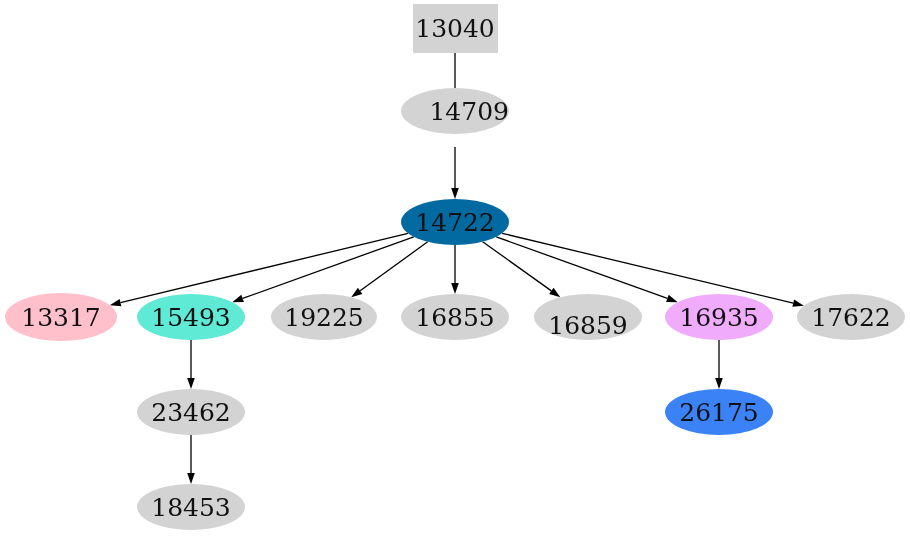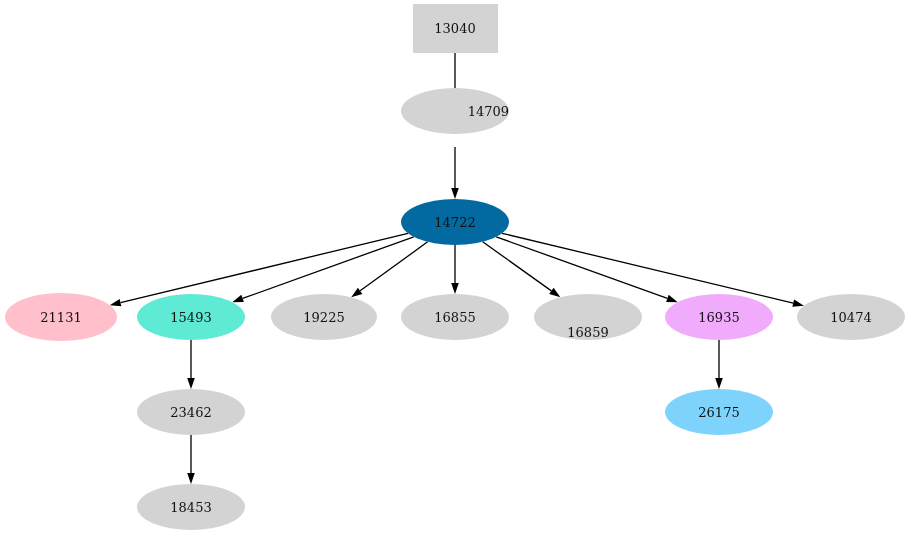--- a/index.html
+++ b/index.html
@@ -16,21 +16,21 @@
     position: absolute;
     left: 0; top: 0;
     width: 910px; height: 539px;
     pointer-events: none;
   }
   .node {
     position: absolute;
     display: flex;
     align-items: center;
     justify-content: center;
-    font-size: 13px;
+    font-size: 25px;
     color: #111111;
     box-sizing: border-box;
     user-select: none;
   }
   .node.ellipse { border-radius: 50%; }
   .node-label { pointer-events: none; }
 </style>
 </head>
 <body>
 
@@ -89,43 +89,43 @@
       <div class="node rect" style="left: 412.5px; top: 3.5px; width: 85px; height: 49px; background: rgb(211, 211, 211); color: rgb(17, 17, 17);">
         <span class="node-label">13040</span>
       </div>
       <div class="node ellipse" style="left: 401px; top: 88px; width: 108px; height: 46px; background: rgb(211, 211, 211); color: rgb(17, 17, 17); justify-content: flex-end;">
         <span class="node-label">14709</span>
       </div>
       <div class="node ellipse" style="left: 401px; top: 199px; width: 108px; height: 46px; background: #0369a1; color: rgb(17, 17, 17);">
         <span class="node-label">14722</span>
       </div>
       <div class="node ellipse" style="left: 5px; top: 293px; width: 112px; height: 48px; background: rgb(255, 192, 203); color: rgb(17, 17, 17);">
-        <span class="node-label">21131</span>
+        <span class="node-label">13317</span>
       </div>
       <div class="node ellipse" style="left: 137px; top: 294px; width: 108px; height: 46px; background: #5eead4; color: rgb(17, 17, 17);">
         <span class="node-label">15493</span>
       </div>
       <div class="node ellipse" style="left: 271px; top: 294px; width: 106px; height: 46px; background: rgb(211, 211, 211); color: rgb(17, 17, 17);">
         <span class="node-label">19225</span>
       </div>
       <div class="node ellipse" style="left: 401px; top: 294px; width: 108px; height: 46px; background: rgb(211, 211, 211); color: rgb(17, 17, 17);">
         <span class="node-label">16855</span>
       </div>
       <div class="node ellipse" style="left: 534px; top: 294px; width: 108px; height: 46px; background: rgb(211, 211, 211); color: rgb(17, 17, 17); align-items: flex-end;">
         <span class="node-label">16859</span>
       </div>
       <div class="node ellipse" style="left: 665px; top: 294px; width: 108px; height: 46px; background: #f0abfc; color: rgb(17, 17, 17);">
         <span class="node-label">16935</span>
       </div>
       <div class="node ellipse" style="left: 797px; top: 294px; width: 108px; height: 46px; background: rgb(211, 211, 211); color: rgb(17, 17, 17);">
-        <span class="node-label">10474</span>
+        <span class="node-label">17622</span>
       </div>
       <div class="node ellipse" style="left: 137px; top: 389px; width: 108px; height: 46px; background: rgb(211, 211, 211); color: rgb(17, 17, 17);">
         <span class="node-label">23462</span>
       </div>
       <div class="node ellipse" style="left: 137px; top: 484px; width: 108px; height: 46px; background: rgb(211, 211, 211); color: rgb(17, 17, 17);">
         <span class="node-label">18453</span>
       </div>
-      <div class="node ellipse" style="left: 665px; top: 389px; width: 108px; height: 46px; background: #7dd3fc; color: rgb(17, 17, 17); justify-content: center;">
+      <div class="node ellipse" style="left: 665px; top: 389px; width: 108px; height: 46px; background: #3b82f6; color: rgb(17, 17, 17); justify-content: center;">
         <span class="node-label">26175</span>
       </div>
     </div>
 </div>
 
 </body></html>

